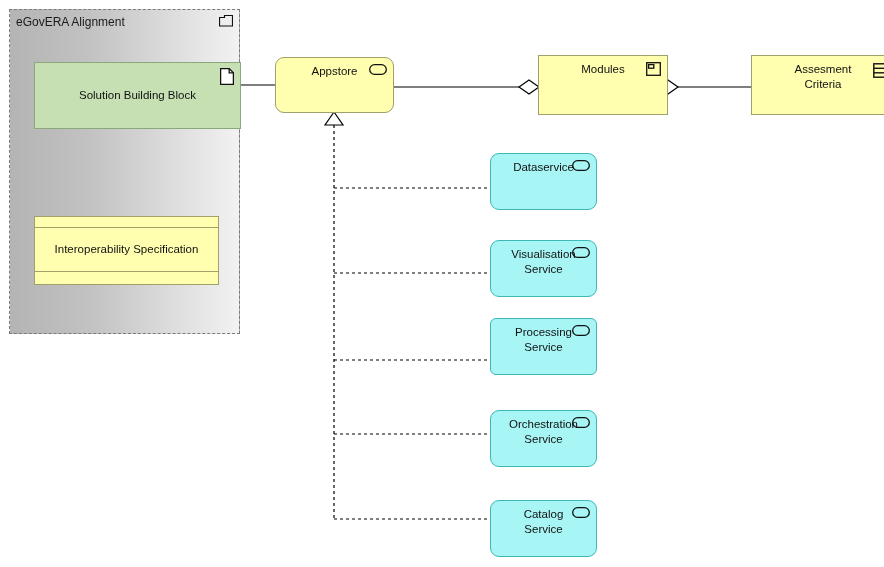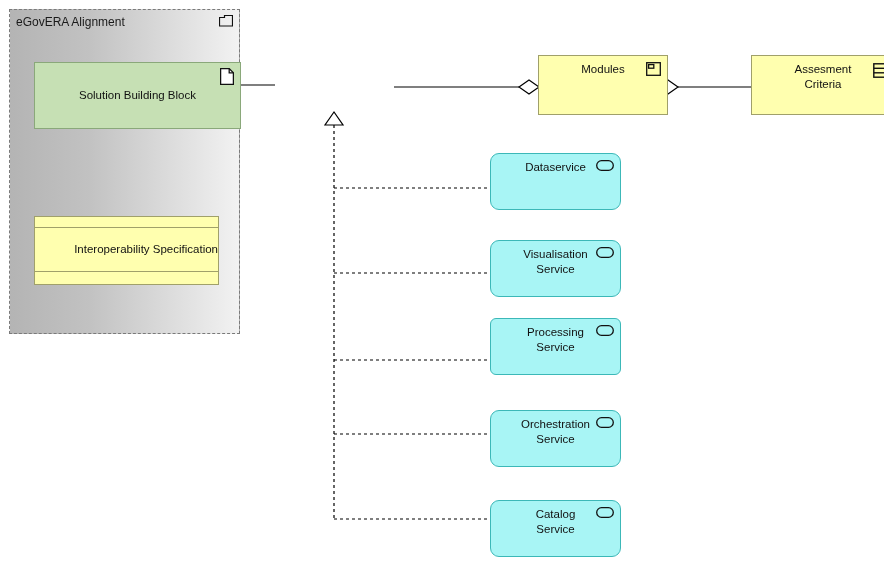--- a/index.html
+++ b/index.html
@@ -103,21 +103,21 @@
     height: 11px;
     border-bottom: 1px solid #a0a06a;
     box-sizing: border-box;
   }
   .ispec .band-mid {
     height: 44px;
     border-bottom: 1px solid #a0a06a;
     box-sizing: border-box;
     display: flex;
     align-items: center;
-    justify-content: flex-end;
+    justify-content: center;
   }
   .ispec .band-bot {
     height: 12px;
     box-sizing: border-box;
   }
 
   .appstore {
     left: 275px;
     top: 57px;
     width: 119px;
@@ -131,21 +131,21 @@
   }
   .assessment {
     left: 751px;
     top: 55px;
     width: 144px;
     height: 60px;
   }
 
   .svc {
     left: 490px;
-    width: 131px;
+    width: 107px;
     height: 57px;
   }
   .svc-1 { top: 153px; }
   .svc-2 { top: 240px; }
   .svc-3 { top: 318px; border-radius: 6px; }
   .svc-4 { top: 410px; }
   .svc-5 { top: 500px; }
 
   .node-title-row {
     position: relative;
@@ -211,20 +211,28 @@
   </div>
 
   <div class="node node-yellow ispec">
     <div class="band-top"></div>
     <div class="band-mid">
       <span class="node-label">Interoperability Specification</span>
     </div>
     <div class="band-bot"></div>
   </div>
 
+  <div class="node node-yellow node-round appstore">
+    <div class="node-title-row">
+      <span class="node-label">Appstore</span>
+    </div>
+    <svg class="icon icon-service" width="18" height="11" viewBox="0 0 18 11">
+      <rect x="0.7" y="0.7" width="16.6" height="9.6" rx="4.8" ry="4.8" fill="none" stroke="#111111" stroke-width="1.3"></rect>
+    </svg>
+  </div>
 
   <div class="node node-yellow modules">
     <div class="node-title-row">
       <span class="node-label">Modules</span>
     </div>
     <svg class="icon icon-package" width="15" height="14" viewBox="0 0 15 14">
       <rect x="0.7" y="0.7" width="13.6" height="12.6" fill="none" stroke="#111111" stroke-width="1.3"></rect>
       <rect x="2.6" y="2.6" width="5.2" height="3.6" fill="none" stroke="#111111" stroke-width="1.3"></rect>
     </svg>
   </div>

